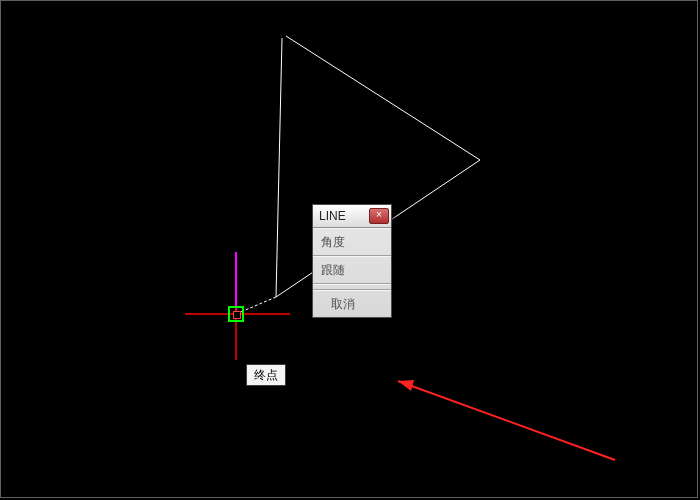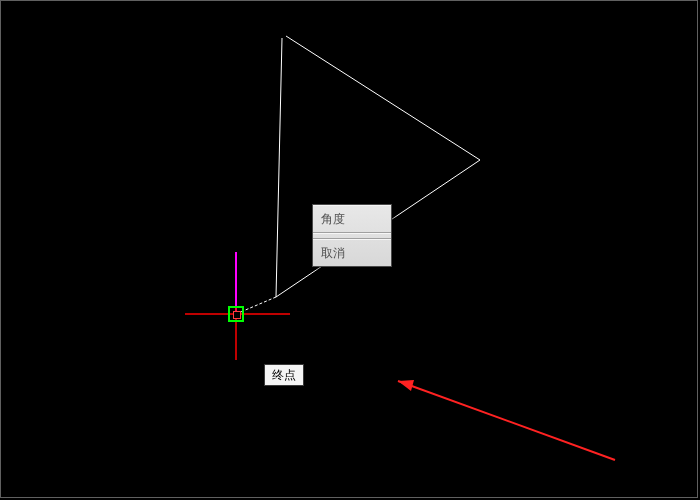--- a/index.html
+++ b/index.html
@@ -41,21 +41,21 @@
     content: "";
     position: absolute;
     left: 3px; top: 3px;
     width: 6px; height: 6px;
     border: 1px solid #ff4040;
     background: #000;
   }
   
   .tooltip {
     position: absolute;
-    left: 264px;
+    left: 246px;
     top: 364px;
     background: #f5f5f5;
     border: 1px solid #3a3a3a;
     color: #000;
     font-size: 12px;
     padding: 3px 7px;
     line-height: 1.2;
     box-shadow: 0 1px 2px rgba(0,0,0,0.6);
   }
   
@@ -96,21 +96,21 @@
     border-top: 1px solid #f6f6f6;
     border-bottom: 1px solid #a0a0a0;
     padding: 2px 0;
   }
   .ctx-item {
     padding: 2px 8px;
     color: #505050;
     cursor: pointer;
     line-height: 18px;
   }
-  .ctx-group:last-child { border-bottom: none; }
+  .ctx-group:last-child { border-bottom: none; padding-left: 10px; }
 </style>
 </head>
 <body>
 
 <div class="canvas-frame"></div>
 
 <svg class="geometry" xmlns="http://www.w3.org/2000/svg">
 
   <polyline points="282,38 276,297 480,160 286,36" fill="none" stroke="#ffffff" stroke-width="1"></polyline>
 
@@ -126,21 +126,30 @@
   <polygon points="398,381 414,380 411,391" fill="#ff2222"></polygon>
 </svg>
 
 <div class="snap-square"></div>
 
 <div class="tooltip">
   <span>终点</span>
 </div>
 
 <div class="context-menu">
+  <div class="ctx-title">
+    <span>LINE</span>
+    <div class="close-icon">
+      <span>×</span>
+    </div>
+  </div>
   <div class="ctx-group">
     <div class="ctx-item"><span>角度</span></div>
+  </div>
+  <div class="ctx-group">
+    <div class="ctx-item"><span>跟随</span></div>
   </div>
   <div class="ctx-group">
   </div>
   <div class="ctx-group">
     <div class="ctx-item"><span>取消</span></div>
   </div>
 </div>
 
 </body></html>

